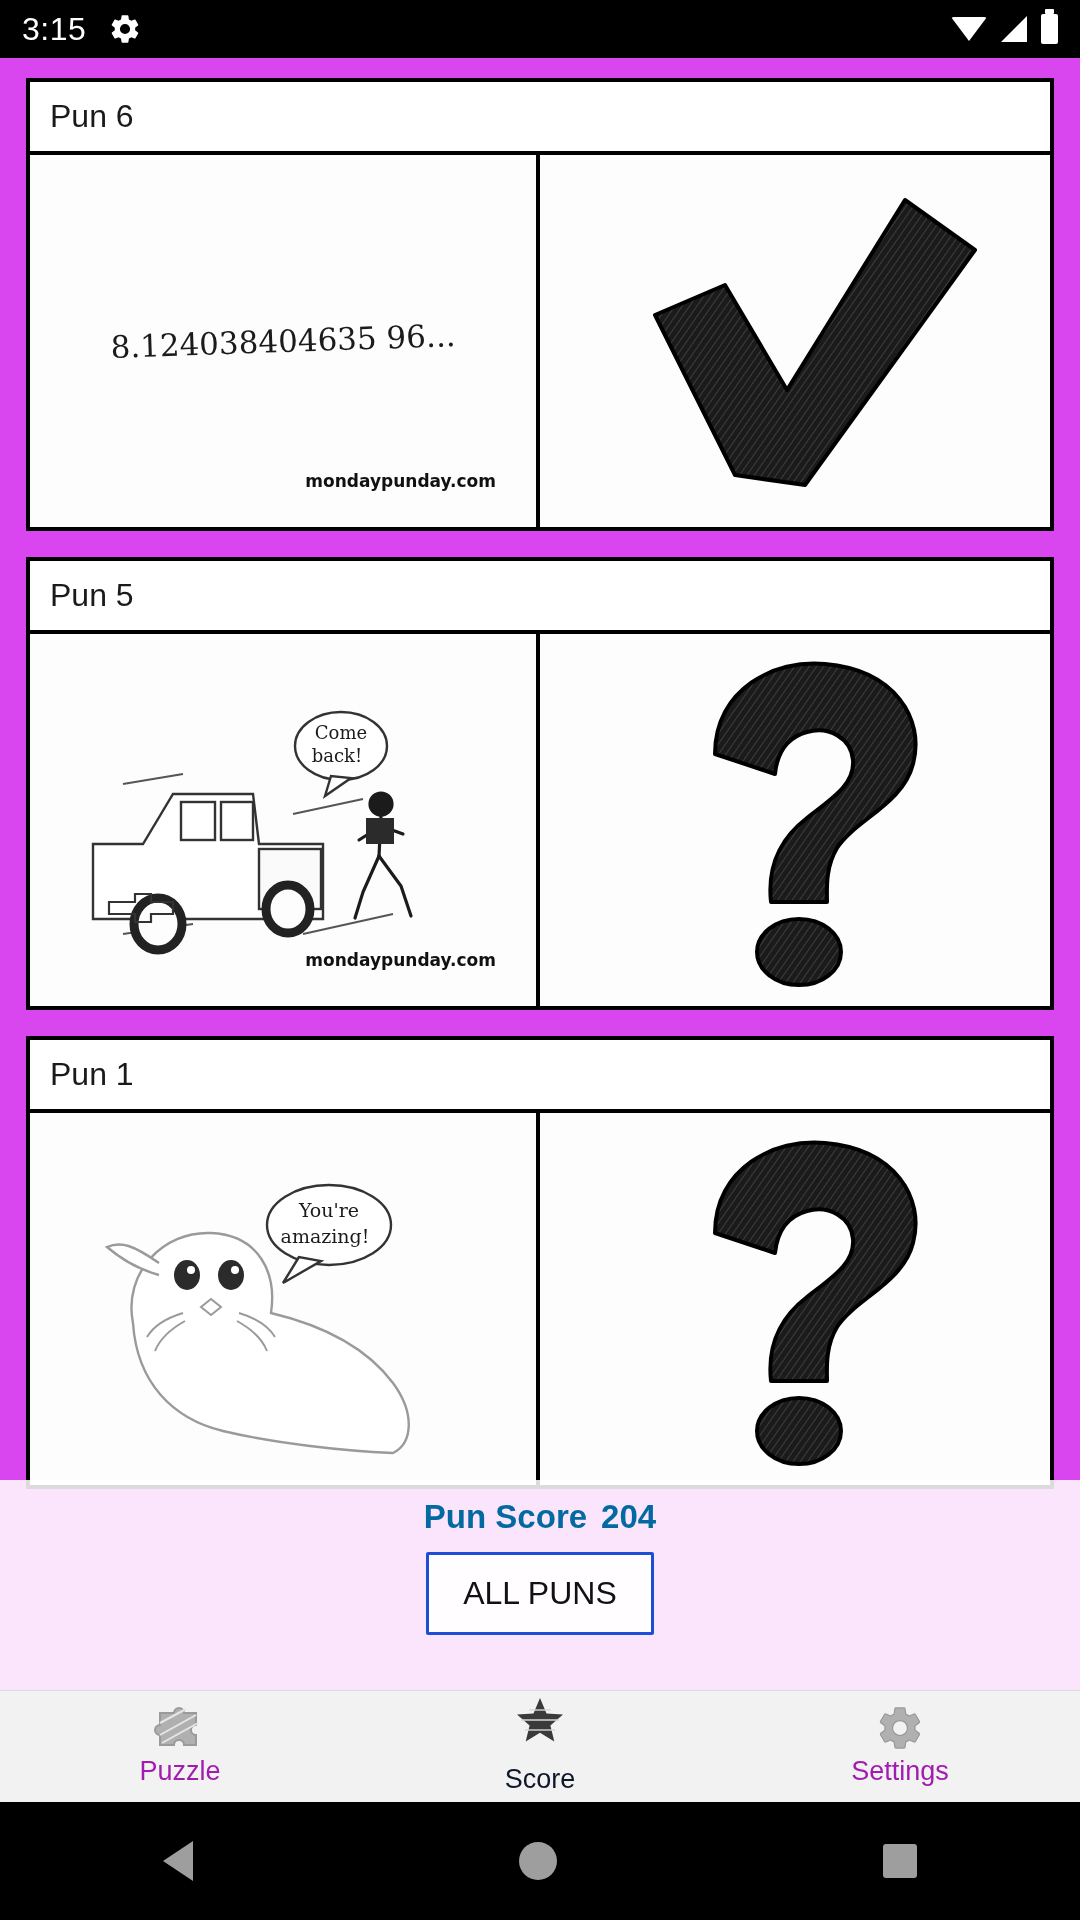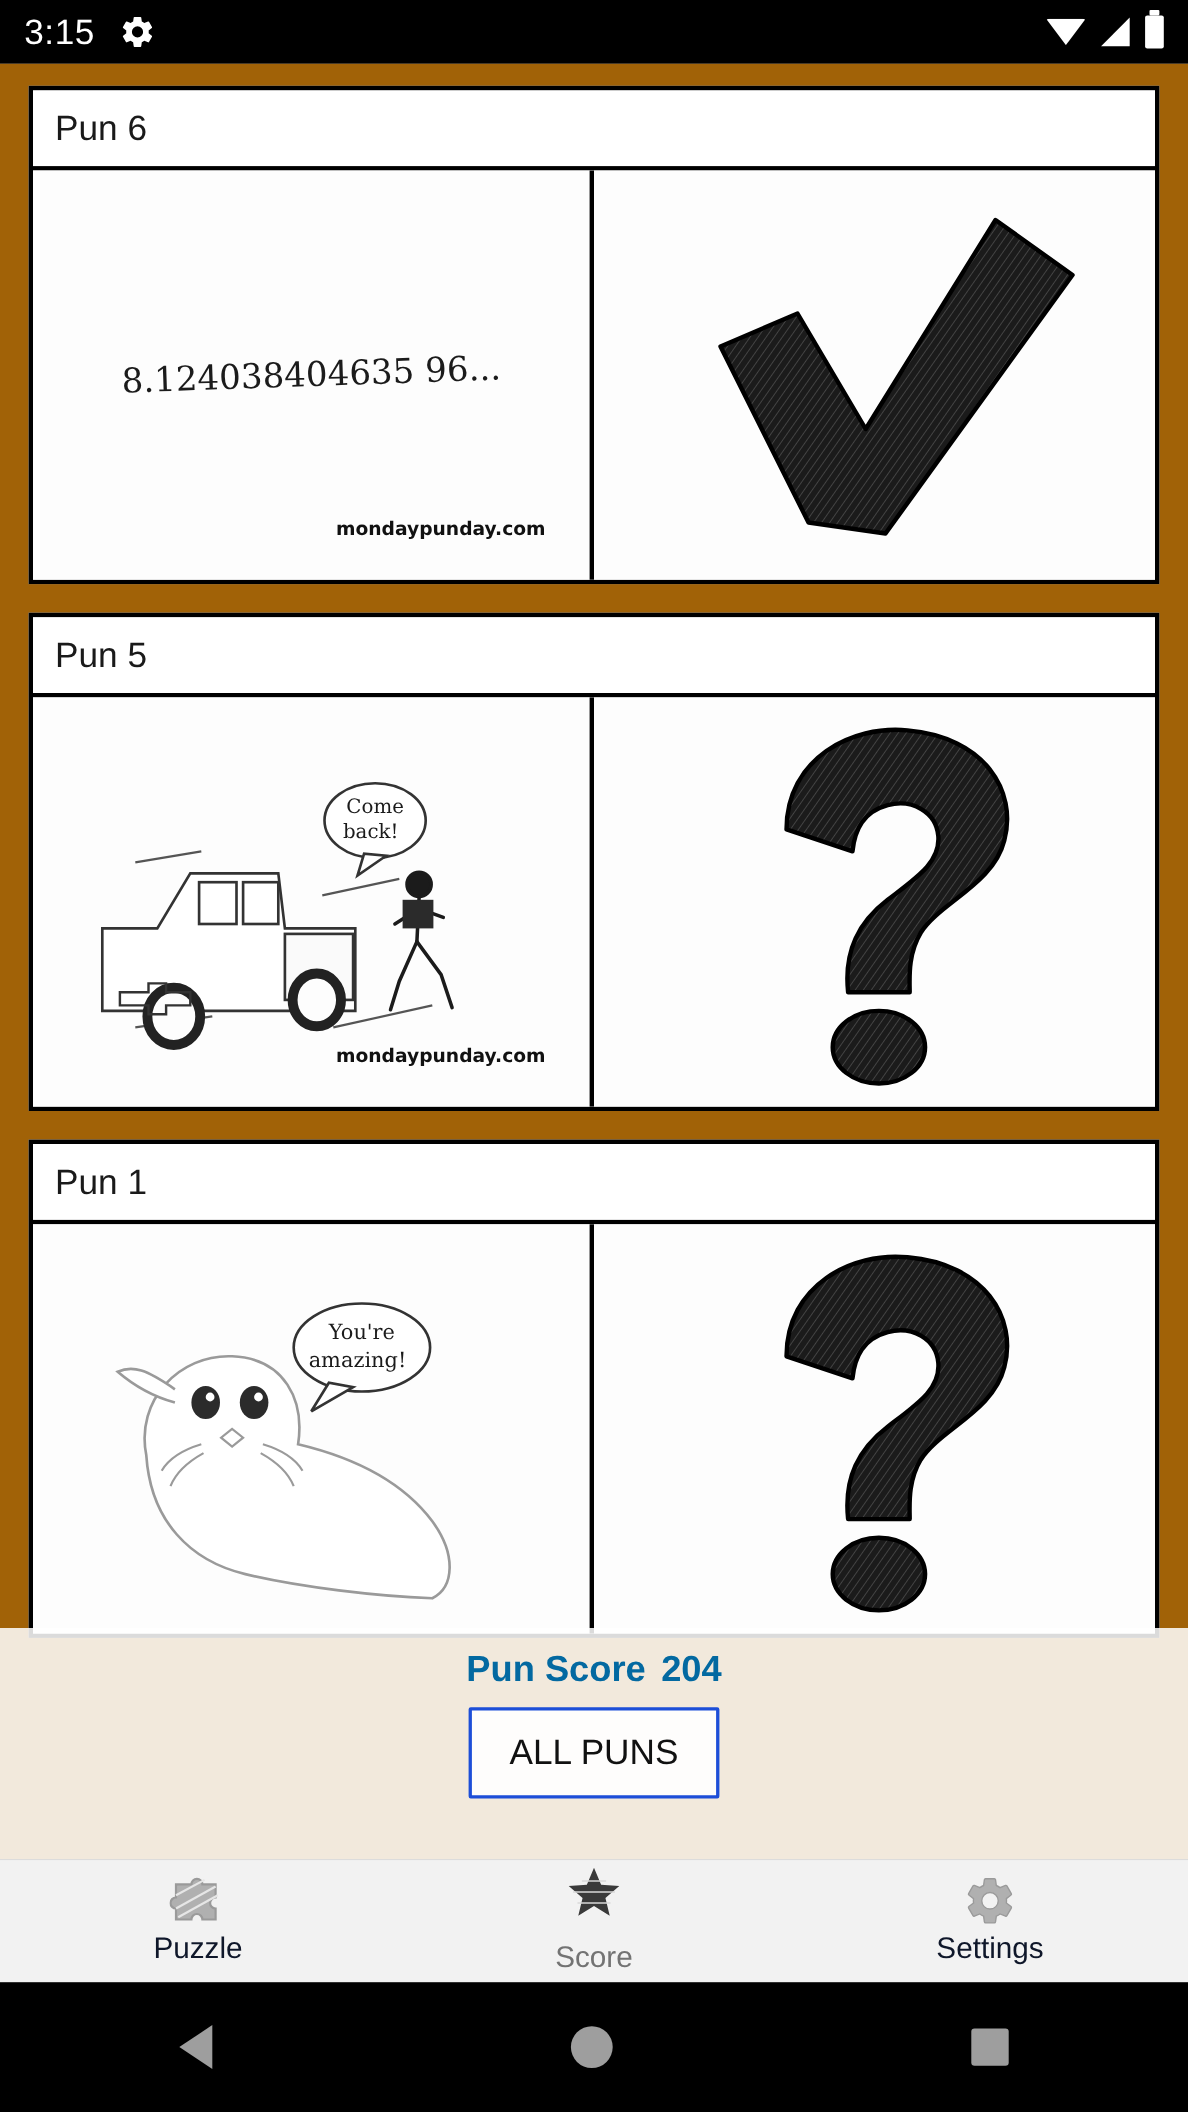--- a/index.html
+++ b/index.html
@@ -62,21 +62,21 @@
     width: 9px; height: 5px;
     background: #ffffff;
     border-radius: 1px;
   }
 
   
   .content {
     position: absolute;
     top: 58px; left: 0; right: 0;
     bottom: 230px;
-    background: #a16207;
+    background: #d946ef;
     overflow: hidden;
     padding: 20px 26px 0 26px;
   }
 
   .pun-card {
     border: 4px solid #000000;
     margin-bottom: 26px;
     background: #ffffff;
   }
   .pun-header {
@@ -164,23 +164,23 @@
   .nav-item {
     flex: 1 1 33.333%;
     display: flex;
     flex-direction: column;
     align-items: center;
     justify-content: center;
     gap: 6px;
   }
   .nav-label {
     font-size: 27px;
-    color: #0f172a;
-  }
-  .nav-item.active .nav-label { color: #737373; margin-top: 16px; }
+    color: #a21caf;
+  }
+  .nav-item.active .nav-label { color: #0f172a; margin-top: 16px; }
   .nav-icon { height: 44px; display: flex; align-items: center; justify-content: center; }
 
   
   .system-bar {
     position: absolute;
     left: 0; right: 0;
     bottom: 0;
     height: 118px;
     background: #000000;
     display: flex;

